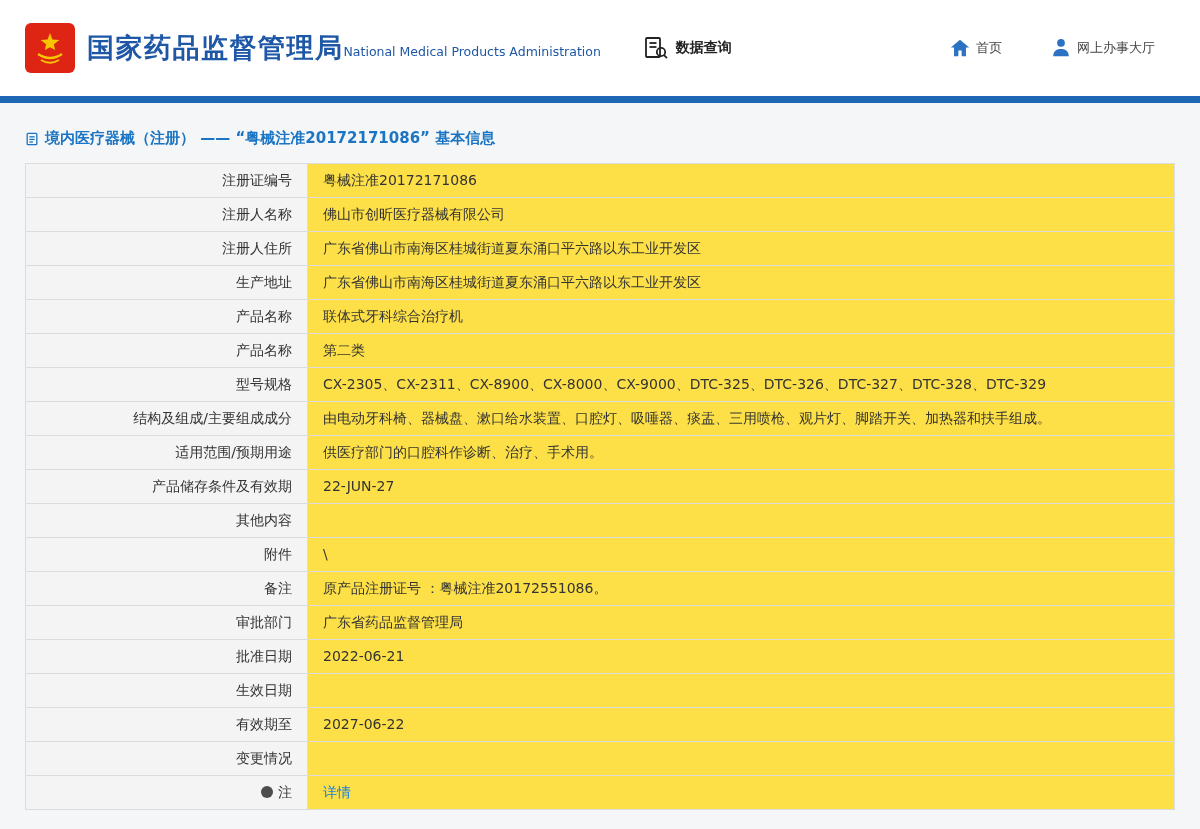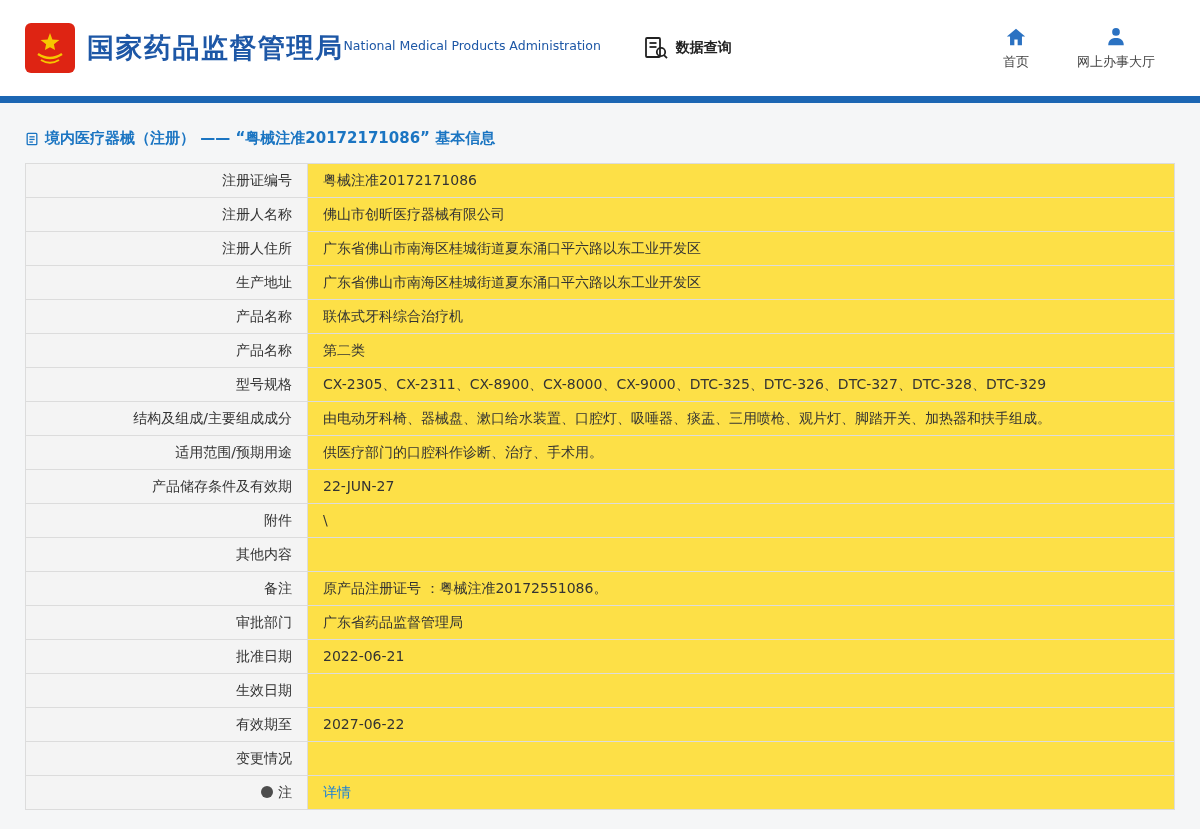--- a/index.html
+++ b/index.html
@@ -31,30 +31,30 @@
     align-items:center;
     padding:0 45px 0 25px;
   }
   .brand{display:flex;align-items:center;gap:12px;}
   .emblem{width:50px;height:50px;flex:0 0 auto;cursor:pointer;}
   .org-names{display:flex;justify-content:center;}
   .org-cn{
     font-size:27px;font-weight:bold;color:var(--brand-blue);
     letter-spacing:1.5px;line-height:1.15;
   }
-  .org-en{font-size:12.5px;color:var(--brand-blue);margin-top:6px;}
+  .org-en{font-size:12.5px;color:var(--brand-blue);margin-top:12px;}
   .section-title{
     display:flex;align-items:center;gap:7px;
     margin-left:42px;
     font-size:14px;font-weight:600;color:#222;
   }
   .section-title .dq-icon{display:flex;align-items:center;color:#222;}
   .header-nav{margin-left:auto;display:flex;gap:48px;}
   .nav-item{
-    display:flex;flex-direction:column;align-items:center;gap:5px;
+    display:flex;align-items:center;gap:5px;
     font-size:13px;color:#444;text-decoration:none;cursor:pointer;
   }
   .nav-icon{display:flex;align-items:center;color:var(--nav-icon-blue);}
   .blue-bar{height:7px;background:var(--bar-blue);}
   
   main{padding:22px 25px 10px;}
   .page-title{
     display:flex;align-items:center;gap:6px;
     color:var(--title-blue);
     font-size:15px;font-weight:bold;
@@ -203,26 +203,26 @@
         </tr>
         <tr>
           <th>适用范围/预期用途</th>
           <td>供医疗部门的口腔科作诊断、治疗、手术用。</td>
         </tr>
         <tr>
           <th>产品储存条件及有效期</th>
           <td>22-JUN-27</td>
         </tr>
         <tr>
+          <th>其他内容</th>
+          <td></td>
+        </tr>
+        <tr>
           <th>附件</th>
           <td>\</td>
-        </tr>
-        <tr>
-          <th>其他内容</th>
-          <td></td>
         </tr>
         <tr>
           <th>备注</th>
           <td>原产品注册证号 ：粤械注准20172551086。</td>
         </tr>
         <tr>
           <th>审批部门</th>
           <td>广东省药品监督管理局</td>
         </tr>
         <tr>

